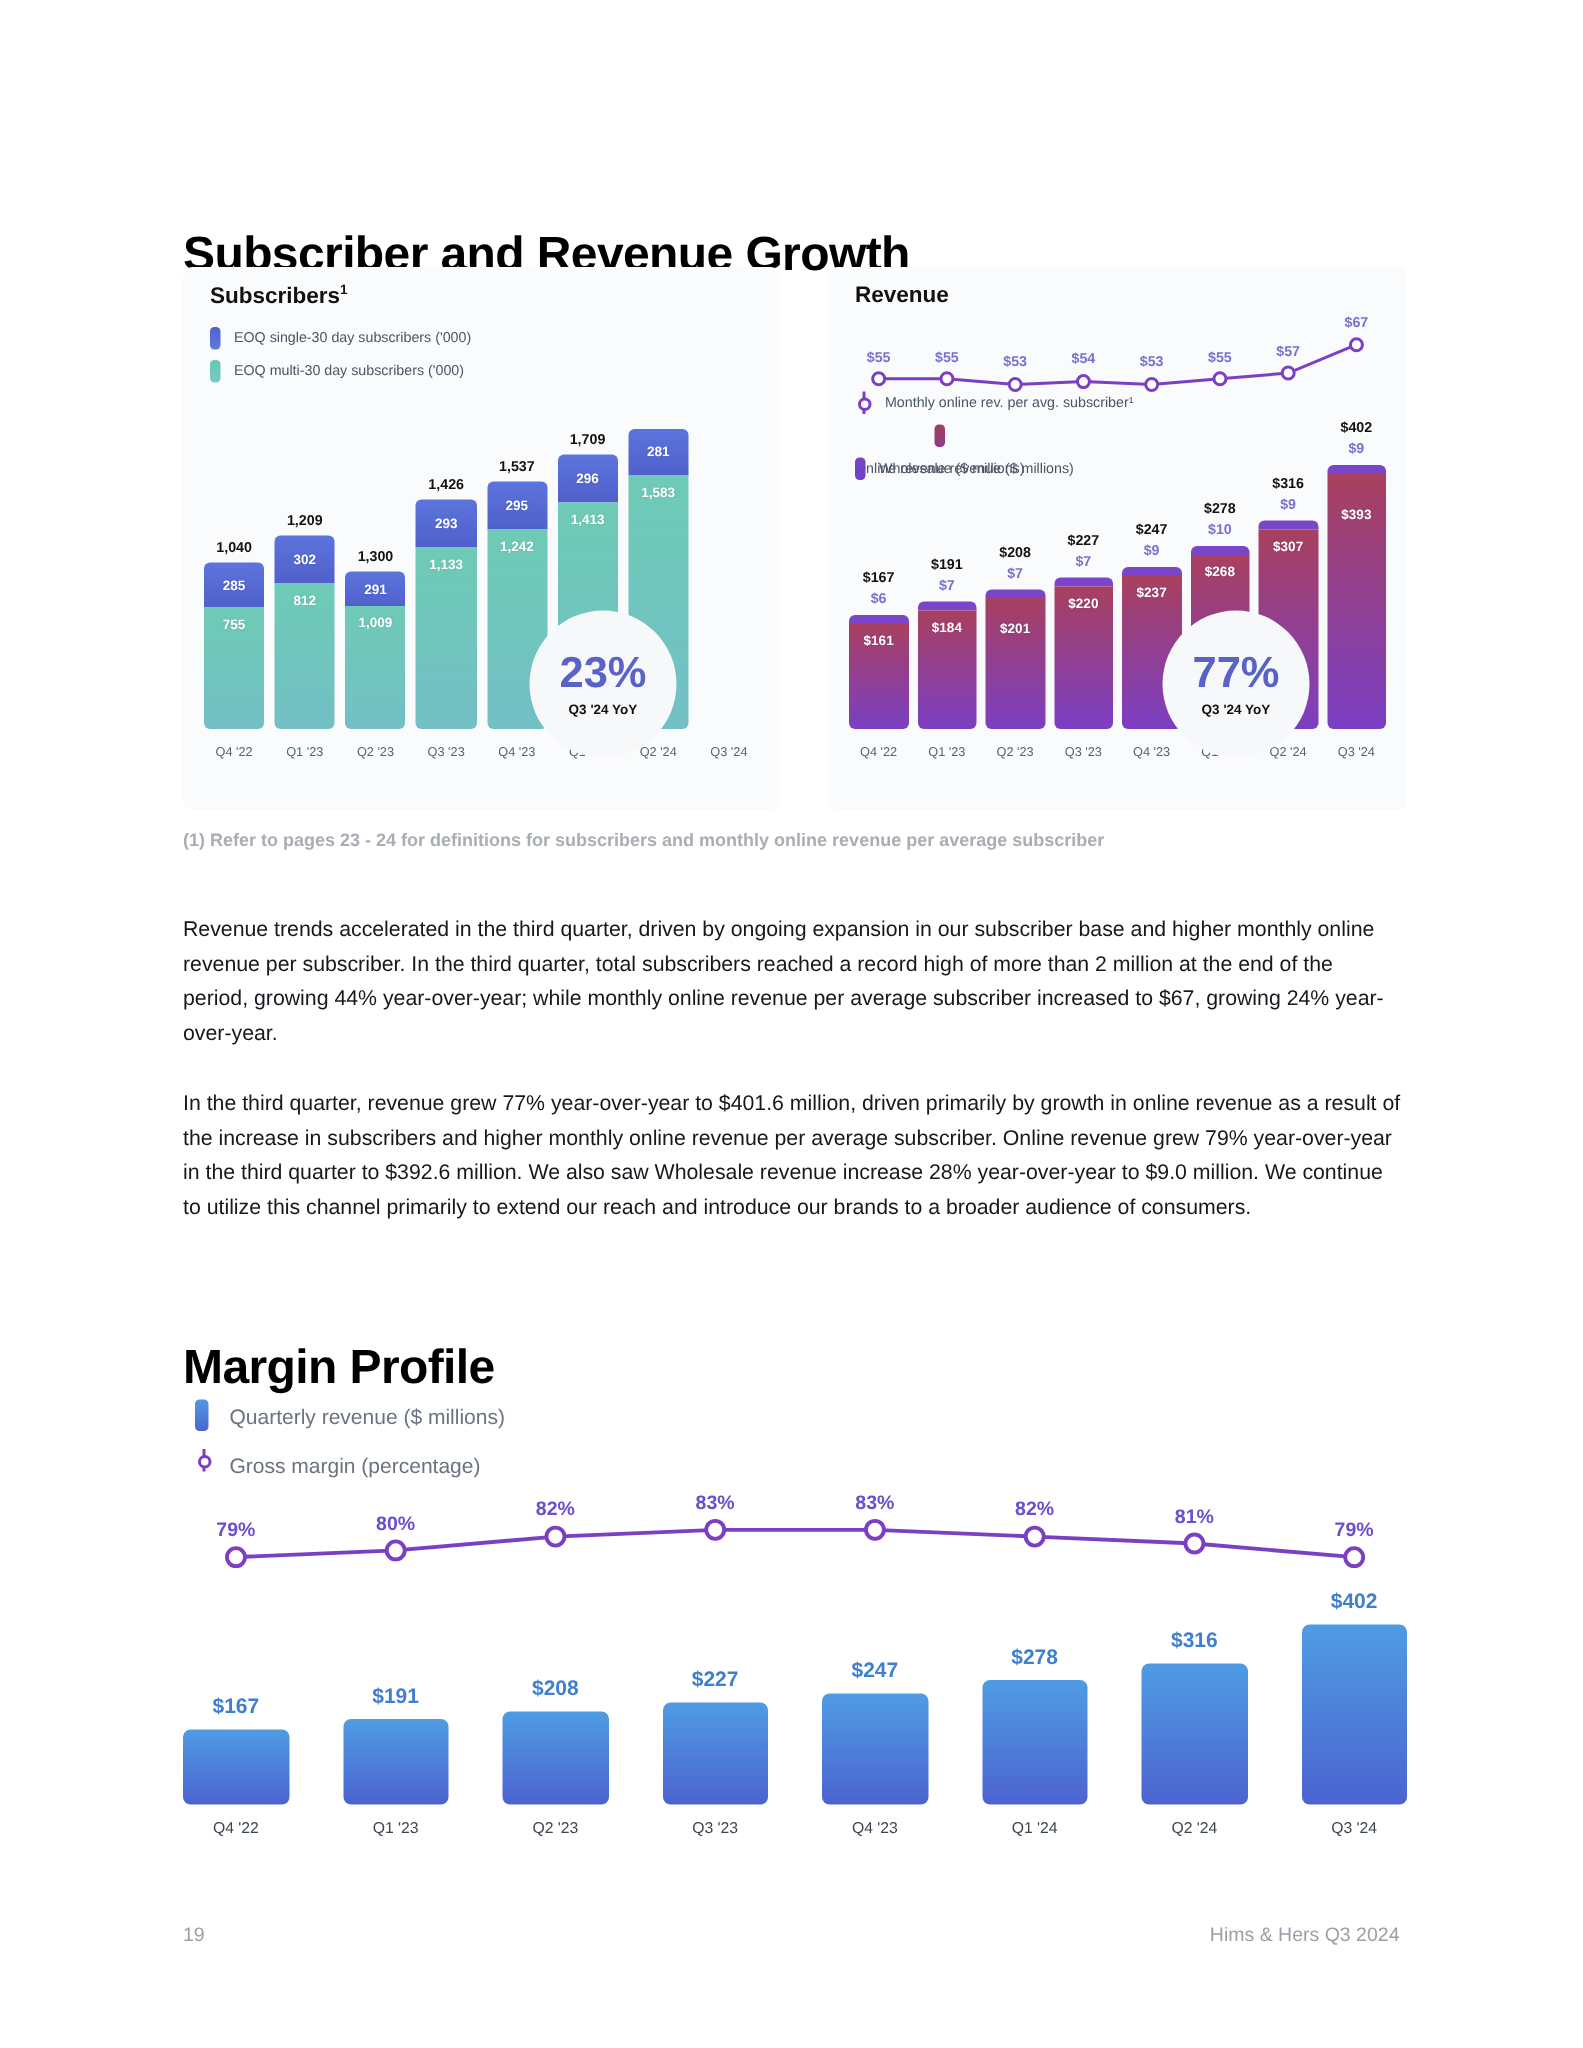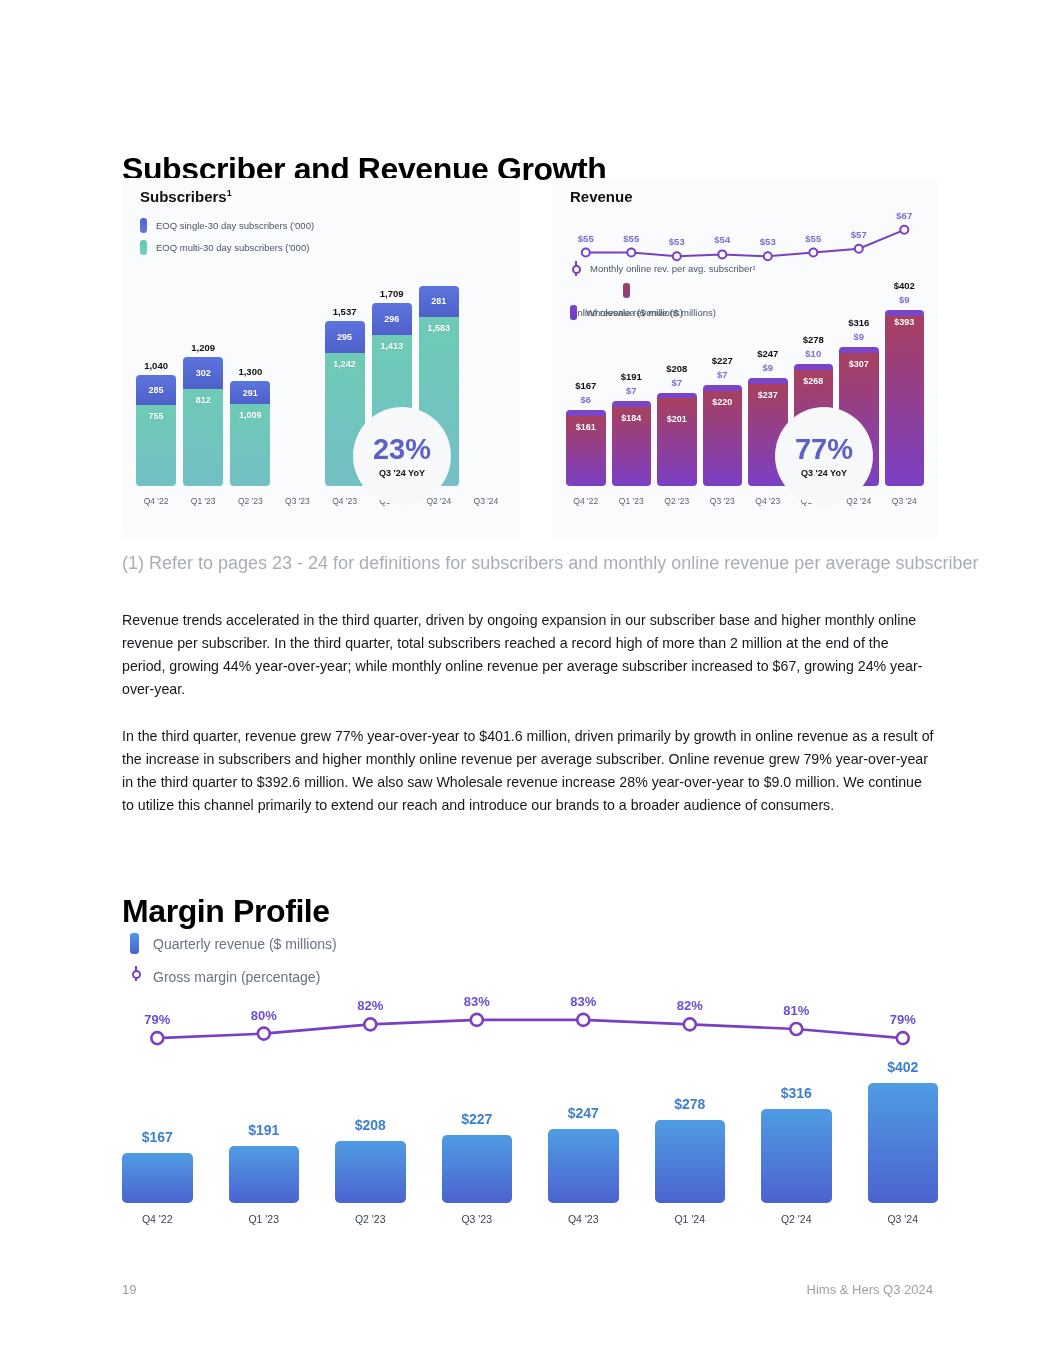--- a/index.html
+++ b/index.html
@@ -62,21 +62,21 @@
   
   .badge{
     position:absolute;border-radius:50%;background:#f7f8fa;
     display:flex;flex-direction:column;align-items:center;justify-content:center;
     box-shadow:0 0 0 5px #f7f8fa;
   }
   .badge .big{font-size:29px;font-weight:700;color:#5a62c8;line-height:1;}
   .badge .small{font-size:9px;font-weight:700;color:#111;margin-top:4px;}
 
   
-  .footnote{position:absolute;left:122px;top:553px;font-size:18px;color:#a9adb4;}
+  .footnote{position:absolute;left:122px;top:553px;font-size:12px;color:#a9adb4;font-weight:bold;}
   .para{position:absolute;left:122px;width:812px;font-size:14.2px;line-height:23px;color:#15181c;}
   #para1{top:595px;}
   #para2{top:711px;}
 
   
   #panel-margin{position:absolute;left:122px;top:925px;width:816px;height:310px;}
   .pct{position:absolute;font-size:13px;font-weight:700;color:#6b4fd0;text-align:center;}
   .mval{position:absolute;font-size:14px;font-weight:700;color:#3f7fd0;text-align:center;}
   .mx{position:absolute;font-size:10.5px;color:#3c4450;text-align:center;}
 
@@ -128,20 +128,29 @@
         <div class="bargroup" style="left: 94.25px; width: 40.125px; bottom: 22px; height: 105px;">
           <div class="total" style="top: -15px;">1,300</div>
           <div class="seg bar-top" style="height: 31.1602px;">
             <span>291</span>
           </div>
           <div class="seg bar-bot" style="height: 108.043px; align-items: flex-start; padding-top: 6px; box-sizing: border-box;">
             <span>1,009</span>
           </div>
         </div>
         <div class="xlab" style="left: 94.25px; width: 40.125px; bottom: 2px;">Q2 '23</div>
+        <div class="bargroup" style="left: 141.375px; width: 40.125px; bottom: 22px; height: 152.696px;">
+          <div class="total" style="top: -15px;">1,426</div>
+          <div class="seg bar-top" style="height: 31.3743px;">
+            <span>293</span>
+          </div>
+          <div class="seg bar-bot" style="height: 121.321px; align-items: flex-start; padding-top: 6px; box-sizing: border-box;">
+            <span>1,133</span>
+          </div>
+        </div>
         <div class="xlab" style="left: 141.375px; width: 40.125px; bottom: 2px;">Q3 '23</div>
         <div class="bargroup" style="left: 188.5px; width: 40.125px; bottom: 22px; height: 164.581px;">
           <div class="total" style="top: -15px;">1,537</div>
           <div class="seg bar-top" style="height: 31.5885px;">
             <span>295</span>
           </div>
           <div class="seg bar-bot" style="height: 132.993px; align-items: flex-start; padding-top: 6px; box-sizing: border-box;">
             <span>1,242</span>
           </div>
         </div>
@@ -249,21 +258,21 @@
           <div class="seg rev-top" style="height: 6px;"></div>
           <div class="seg rev-bot" style="height: 132.568px; align-items: flex-start; padding-top: 6px; box-sizing: border-box;">
             <span>$307</span>
           </div>
         </div>
         <div class="xlab" style="left: 273px; width: 39.5px; bottom: 2px;">Q2 '24</div>
         <div class="bargroup" style="left: 318.5px; width: 39.5px; bottom: 22px; height: 175.705px;">
           <div class="total" style="top: -30px;">$402</div>
           <div class="sub-label" style="top: -16px;">$9</div>
           <div class="seg rev-top" style="height: 6px;"></div>
-          <div class="seg rev-bot" style="height: 181px; align-items: flex-start; padding-top: 1px; box-sizing: border-box;">
+          <div class="seg rev-bot" style="height: 181px; align-items: flex-start; padding-top: 22px; box-sizing: border-box;">
             <span>$393</span>
           </div>
         </div>
         <div class="xlab" style="left: 318.5px; width: 39.5px; bottom: 2px;">Q3 '24</div>
       </div>
     <svg id="revline" style="position:absolute;left:14px;top:30px;width:358px;height:300px;pointer-events:none;">
         <path d="M19.8,44.5 L65.3,44.5 L110.8,48.3 L156.3,46.4 L201.8,48.3 L247.3,44.5 L292.8,40.7 L338.3,21.8" fill="none" stroke="#7b3fc4" stroke-width="2"></path>
         <circle cx="19.8" cy="44.5" r="4" fill="#fff" stroke="#7b3fc4" stroke-width="2"></circle>
         <circle cx="65.3" cy="44.5" r="4" fill="#fff" stroke="#7b3fc4" stroke-width="2"></circle>
         <circle cx="110.8" cy="48.3" r="4" fill="#fff" stroke="#7b3fc4" stroke-width="2"></circle>

